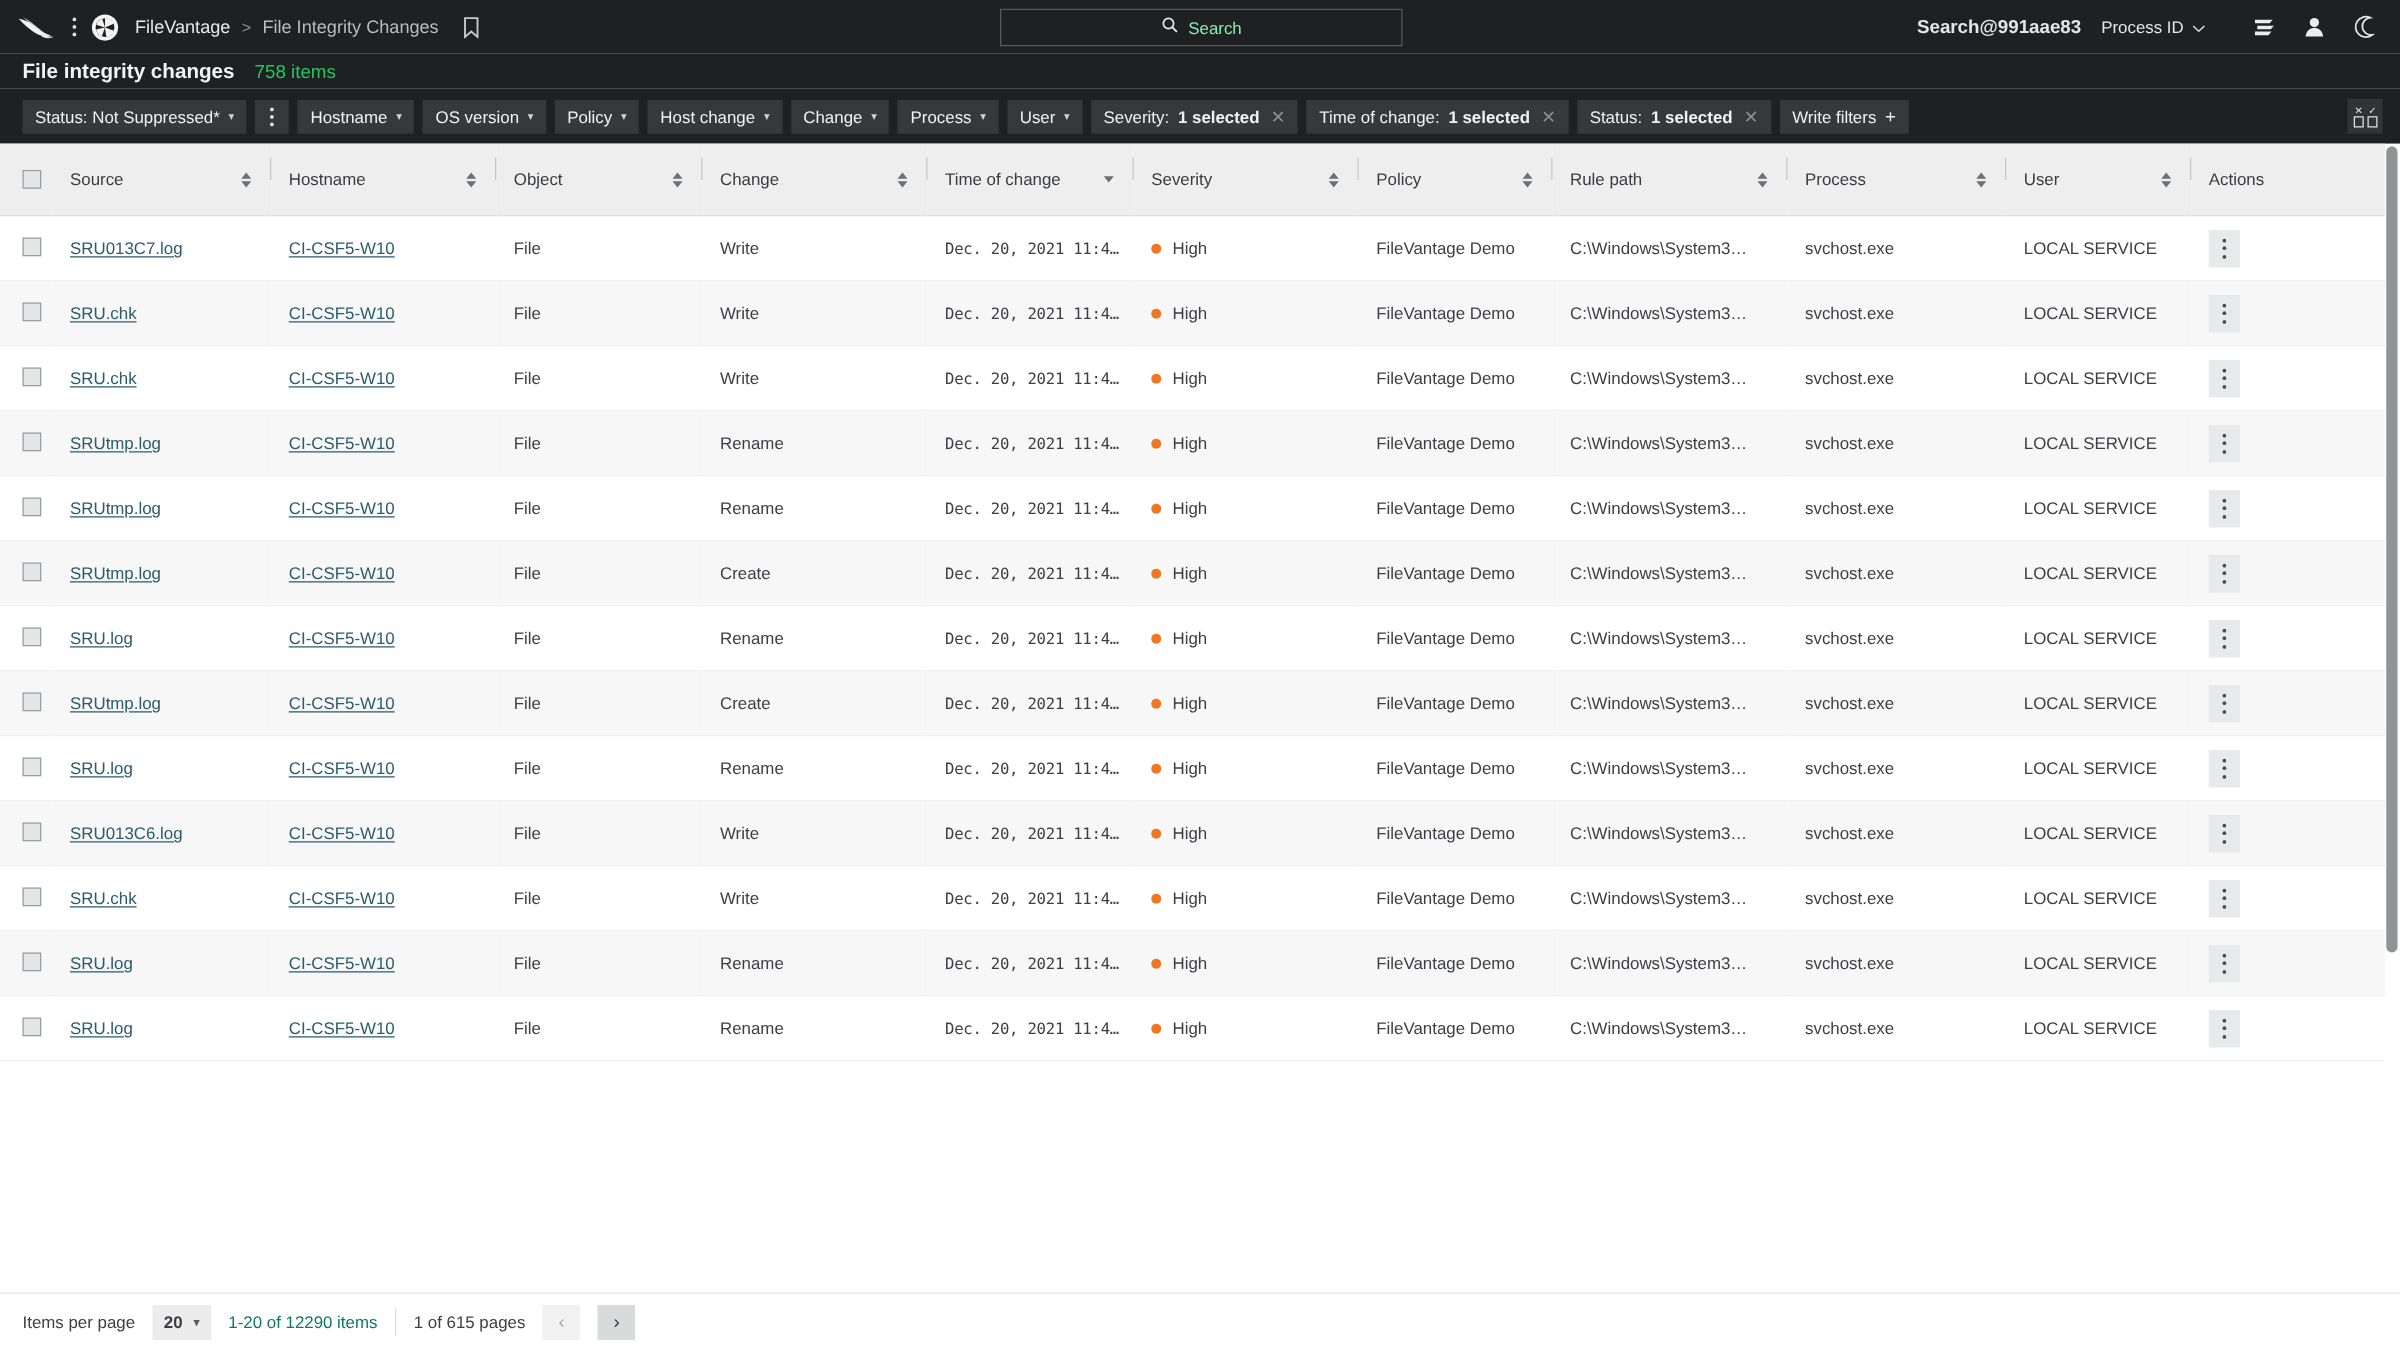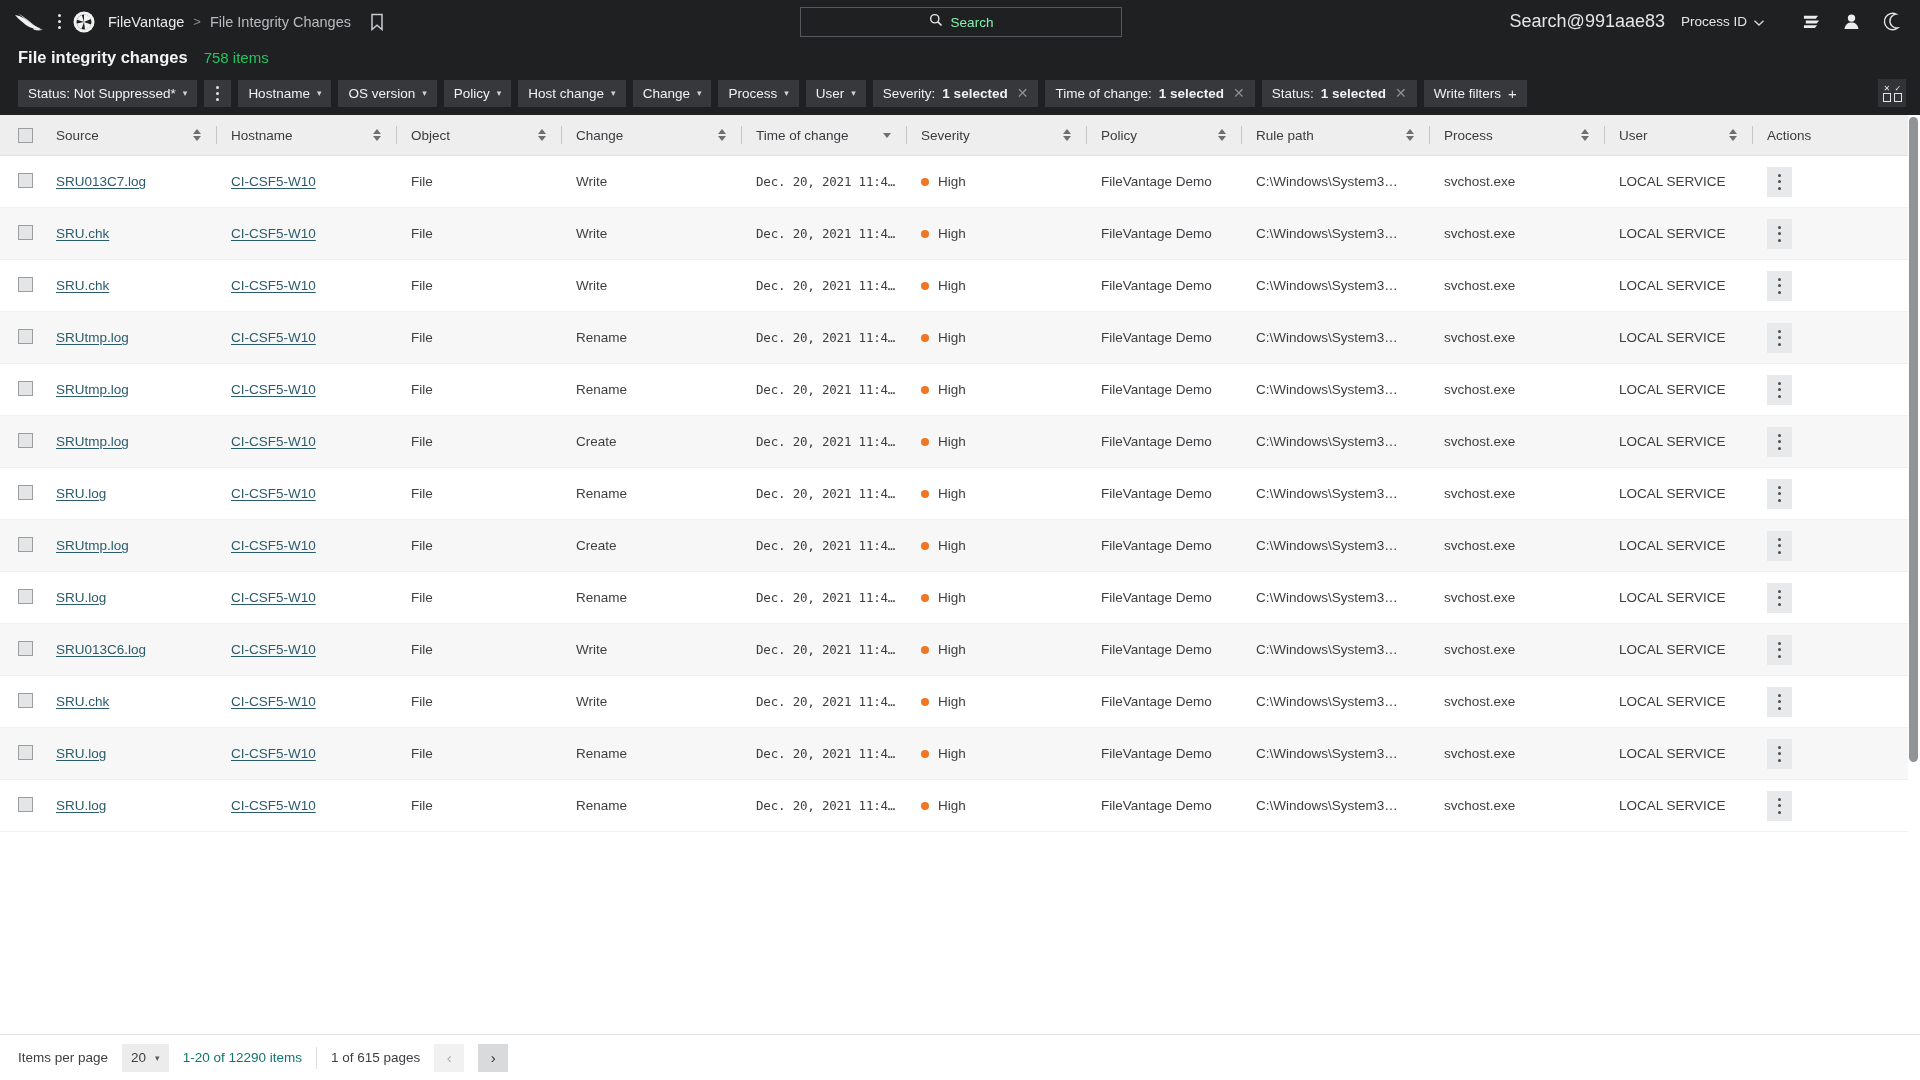--- a/index.html
+++ b/index.html
@@ -44,21 +44,21 @@
     background: #1f2022;
     display: flex; align-items: center; justify-content: center; gap: 8px;
     cursor: text;
   }
   .global-search .ph { font-size: 13.5px; color: #86efac; }
 
   .topnav-right {
     margin-left: auto; display: flex; align-items: center; gap: 0px;
   }
   .nav-user {
-    font-size: 18px; color: #e3e5e7; white-space: nowrap; margin-right: 16px; cursor: pointer;
+    font-size: 15px; color: #e3e5e7; white-space: nowrap; margin-right: 16px; cursor: pointer; font-weight: bold;
   }
   .nav-cust {
     font-size: 13.5px; color: #e3e5e7; white-space: nowrap; display: flex; align-items: center; gap: 7px;
     cursor: pointer; margin-right: 22px;
   }
   .nav-ico { width: 30px; height: 26px; display: flex; align-items: center; justify-content: center; cursor: pointer; margin-left: 10px; }
 
   
   .page-head {
     height: 28px; background: #1f2022;
@@ -102,21 +102,21 @@
 
   
   .table-wrap { position: relative; background: #fff; }
   table.grid { width: 1908px; border-collapse: collapse; table-layout: fixed; }
   table.grid thead th {
     background: #eeeeee; height: 40px; padding: 0;
     font-weight: normal; font-size: 13.5px; color: #3a3c3f;
     text-align: left; vertical-align: middle;
     border-bottom: 1px solid #e0e0e0;
   }
-  .th-in { display: flex; align-items: center; height: 40px; position: relative; padding-left: 14px; }
+  .th-in { display: flex; align-items: center; height: 57px; position: relative; padding-left: 14px; }
   .th-in .lbl { white-space: nowrap; }
   .th-in .sorter {
     margin-left: auto; margin-right: 16px; display: flex; flex-direction: column;
     align-items: center; justify-content: center; gap: 2px; cursor: pointer;
   }
   .caret-up { width: 0; height: 0; border-left: 4px solid transparent; border-right: 4px solid transparent; border-bottom: 5px solid #6d7073; }
   .caret-dn { width: 0; height: 0; border-left: 4px solid transparent; border-right: 4px solid transparent; border-top: 5px solid #6d7073; }
   .th-div { position: absolute; right: 0; top: 11px; width: 1px; height: 18px; background: #c6c6c6; }
 
   table.grid tbody td {
@@ -146,21 +146,21 @@
 
   
   .footer {
     position: absolute; left: 0; bottom: 0; width: 1920px; height: 46px;
     background: #fff; border-top: 1px solid #e2e2e2;
     display: flex; align-items: center; padding: 0 18px; gap: 14px;
   }
   .f-label { font-size: 13.5px; color: #3c3e41; }
   .f-select {
     height: 28px; background: #ececec; display: flex; align-items: center; gap: 9px;
-    padding: 0 9px; font-size: 13.5px; color: #3c3e41; cursor: pointer;
+    padding: 0 9px; font-size: 13.5px; color: #3c3e41; cursor: pointer; font-weight: bold;
   }
   .f-select .chev { font-size: 9px; color: #5a5d60; }
   .f-range { font-size: 13.5px; color: #0f766e; }
   .f-sep { width: 1px; height: 22px; background: #dcdcdc; }
   .f-pages { font-size: 13.5px; color: #3c3e41; }
   .pg-btn {
     width: 30px; height: 28px; display: flex; align-items: center; justify-content: center;
     font-size: 15px; cursor: pointer;
   }
   .pg-prev { background: #f1f1f1; color: #a9acae; }

